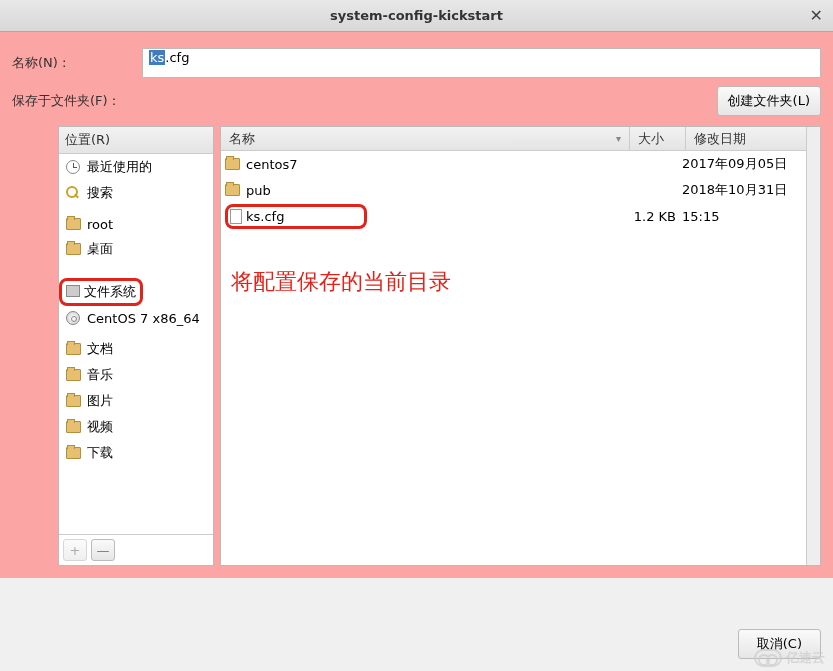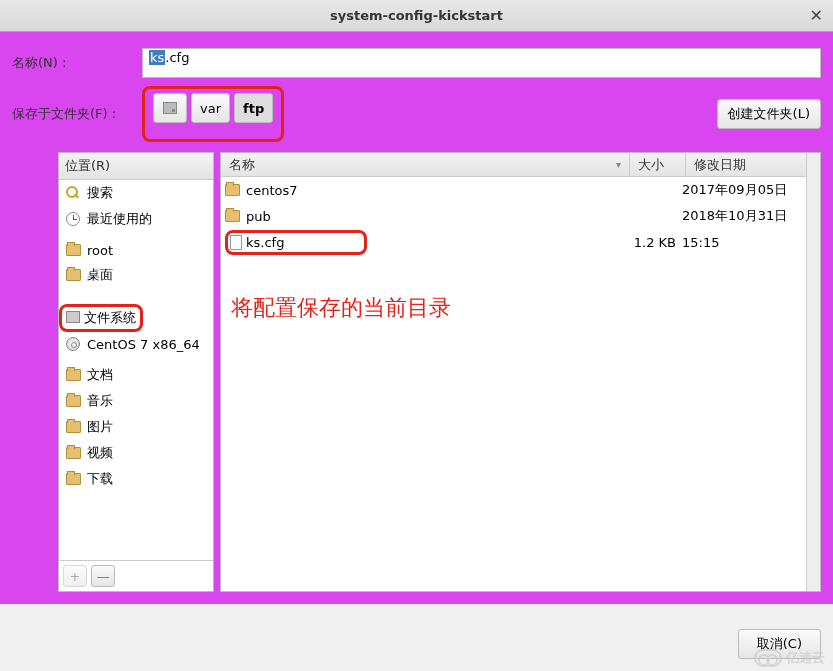--- a/index.html
+++ b/index.html
@@ -2,21 +2,21 @@
 <html><head>
 <meta charset="utf-8">
 <style>
 * { box-sizing: border-box; margin: 0; padding: 0; font-family: "DejaVu Sans", "WenQuanYi Micro Hei", sans-serif; font-size: 13px; }
 body { background: #f0f0f0; width: 833px; height: 671px; position: relative; overflow: hidden; }
 
 .titlebar { height: 32px; background: linear-gradient(#e8e8e8, #d8d8d8); border-bottom: 1px solid #aaa; display: flex; align-items: center; position: relative; }
 .titlebar .title { flex: 1; text-align: center; font-weight: bold; color: #333; }
 .titlebar .close { position: absolute; right: 10px; top: 6px; font-size: 16px; color: #444; cursor: pointer; }
 
-.content { padding: 8px 12px 12px 12px; background: #d946ef; }
+.content { padding: 8px 12px 12px 12px; background: #fca5a5; }
 
 .row { display: flex; align-items: center; margin: 8px 0; }
 .lbl { width: 130px; color: #333; }
 .text-input { flex: 1; height: 30px; border: 1px solid #bbb; background: #fff; padding: 0 6px; font-size: 14px; }
 .text-input .sel { background: #3f7dbf; color: #fff; padding: 0 1px; }
 
 .pathbar { display: inline-flex; gap: 4px; }
 .path-btn { height: 30px; min-width: 34px; padding: 0 8px; border: 1px solid #bbb; background: linear-gradient(#fafafa,#e6e6e6); display: inline-flex; align-items: center; justify-content: center; cursor: pointer; border-radius: 3px; }
 .path-btn.active { background: #ddd; }
 .path-btn .hd-icon { width: 14px; height: 12px; background: #bbb; border: 1px solid #888; display: inline-block; position: relative; }
@@ -92,50 +92,39 @@
 
   <div class="row">
     <div class="lbl">名称(N)：</div>
     <div class="text-input">
       <span class="sel">ks</span><span>.cfg</span>
     </div>
   </div>
 
   <div class="row">
     <div class="lbl">保存于文件夹(F)：</div>
-    <div class="highlight-box hb-path">
-      <div class="pathbar">
-        <span class="path-btn">
-            <span class="hd-icon"></span>
-          </span>
-        <span class="path-btn">var</span>
-        <span class="path-btn active">
-            <b>ftp</b>
-          </span>
-      </div>
-    </div>
     <button class="mkfolder">创建文件夹(L)</button>
   </div>
 
   <div class="panes">
 
     <div class="places">
       <div class="places-header">位置(R)</div>
       <div class="places-list">
         <div class="place-item">
             <span class="ico">
+              <span class="clock-icon"></span>
+            </span>
+            <span>最近使用的</span>
+          </div>
+        <div class="place-item">
+            <span class="ico">
               <span class="mag-icon"></span>
             </span>
             <span>搜索</span>
-          </div>
-        <div class="place-item">
-            <span class="ico">
-              <span class="clock-icon"></span>
-            </span>
-            <span>最近使用的</span>
           </div>
         <div style="height:6px"></div>
         <div class="place-item">
             <span class="ico">
               <span class="folder-icon"></span>
             </span>
             <span>root</span>
           </div>
         <div class="place-item">
             <span class="ico">

